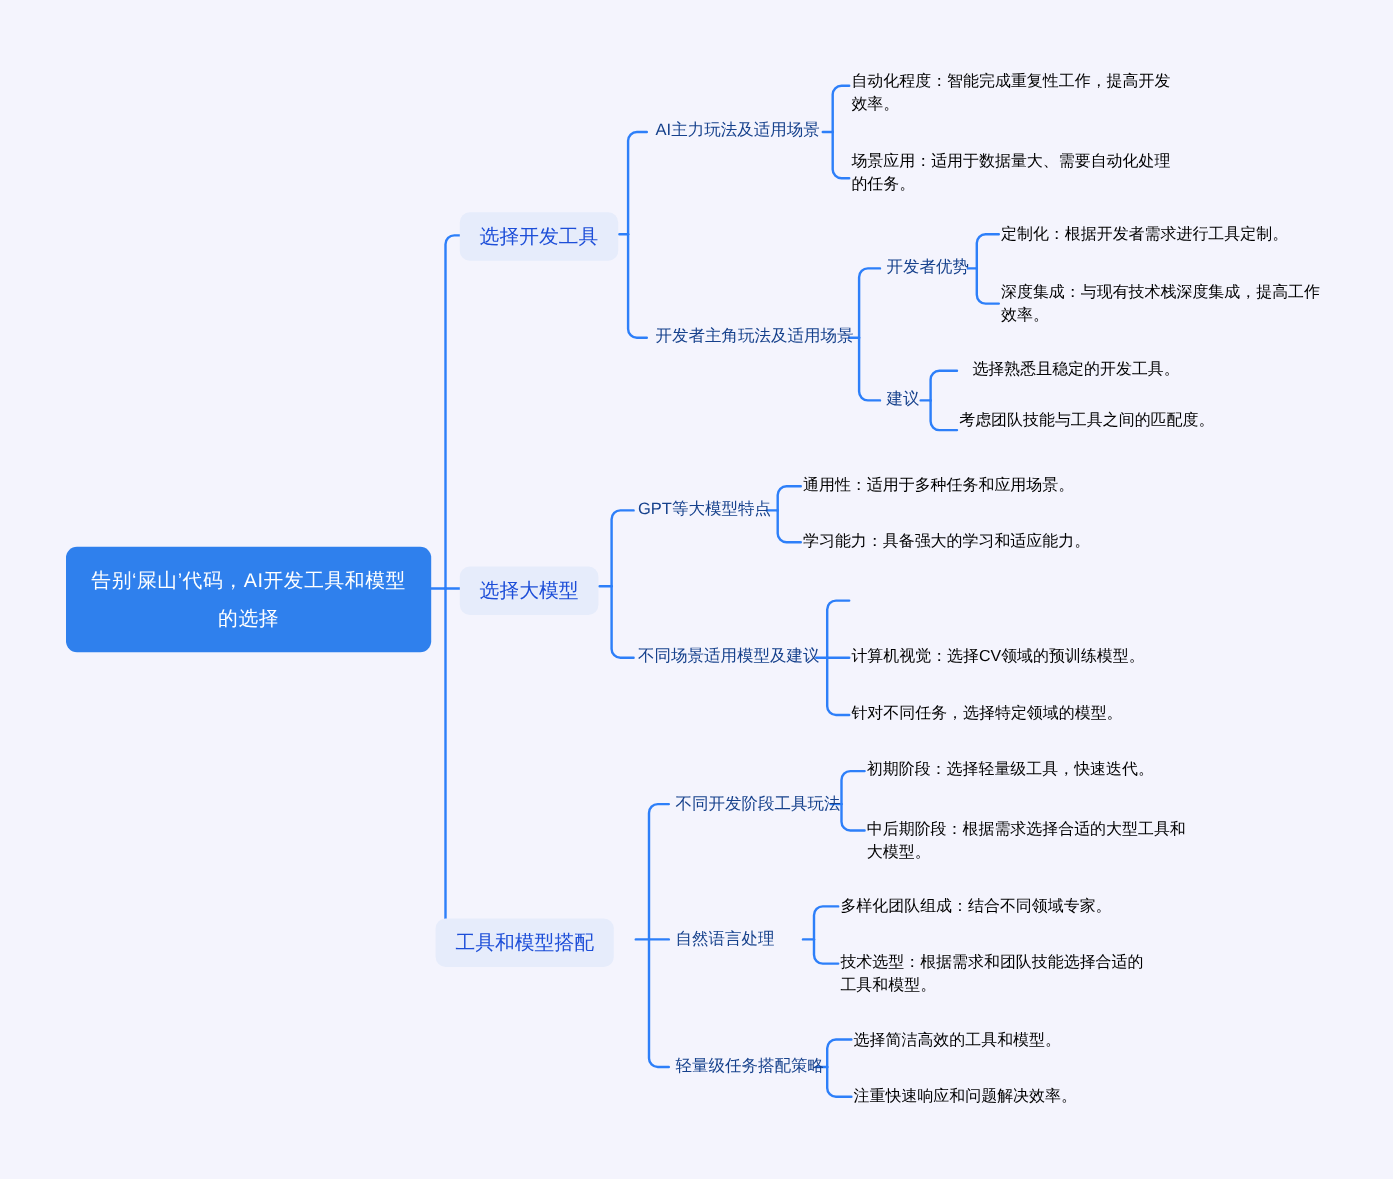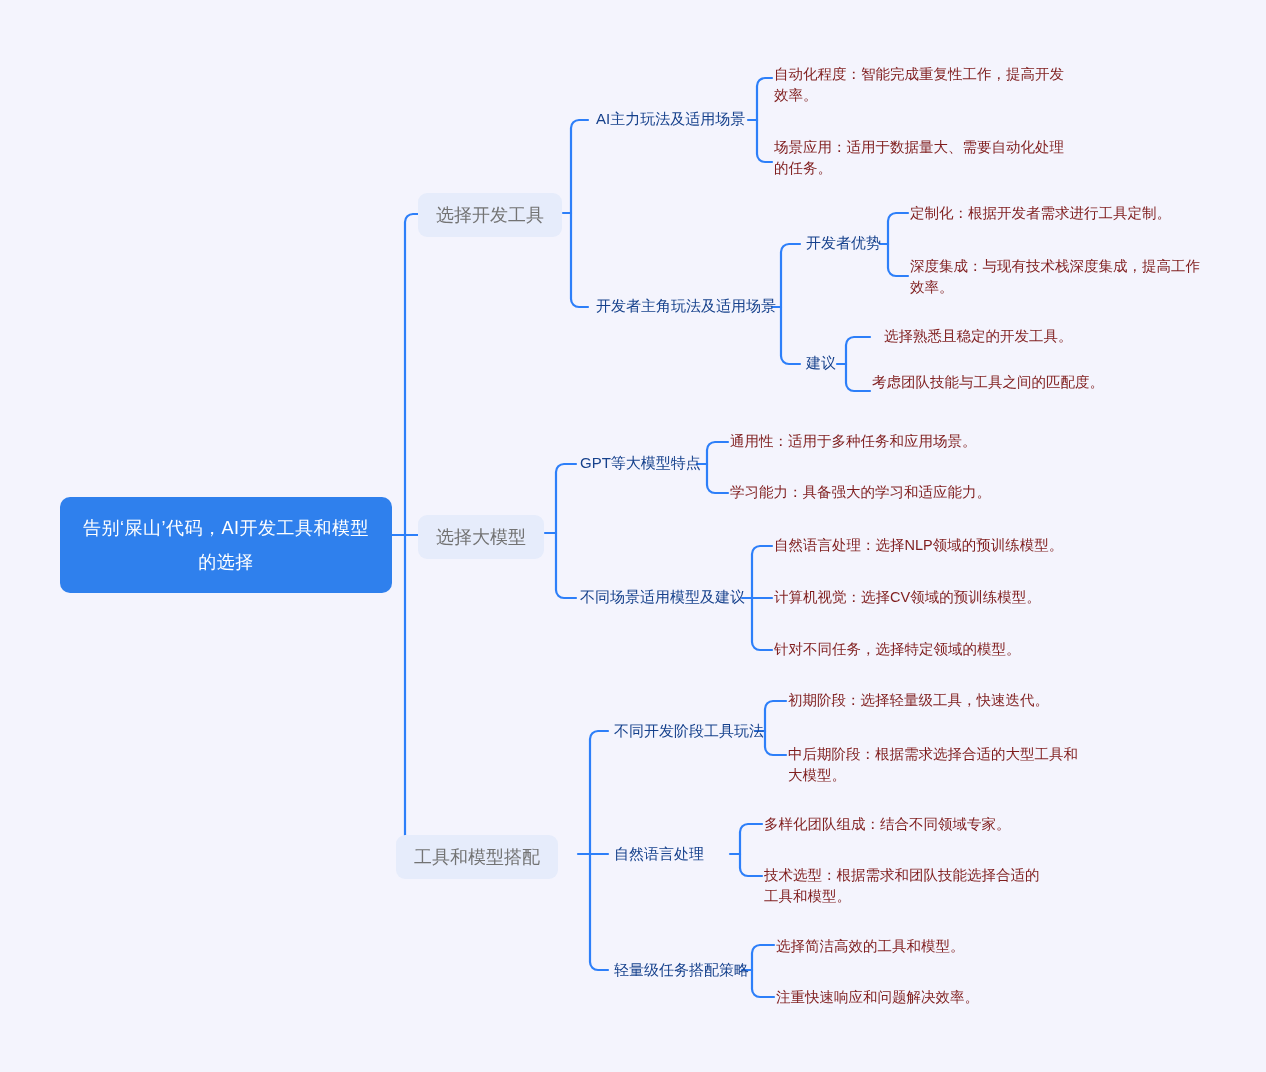--- a/index.html
+++ b/index.html
@@ -19,36 +19,36 @@
     color:#ffffff;
     border-radius:10px;
     font-size:18px;
     line-height:34px;
     text-align:center;
     padding:14px 16px;
     letter-spacing:0.5px;
   }
   .lvl1{
     background:#e6ecfb;
-    color:#737373;
+    color:#1d4ed8;
     border-radius:9px;
     font-size:18px;
     line-height:26px;
     padding:9px 18px;
     white-space:nowrap;
   }
   .lvl2{
     color:#16418c;
     font-size:15px;
     line-height:22px;
     white-space:nowrap;
     background:transparent;
   }
   .leaf{
-    color:#7f1d1d;
+    color:#000000;
     font-size:14.5px;
     line-height:21px;
     background:transparent;
   }
 </style>
 </head>
 <body>
 
 <div id="canvas">
 
@@ -132,21 +132,20 @@
 
   <div class="node leaf" style="left:872px;top:326px;width:290px;margin-left:12px;">选择熟悉且稳定的开发工具。</div>
   <div class="node leaf" style="left:872px;top:372px;width:290px;">考虑团队技能与工具之间的匹配度。</div>
 
   <div class="node lvl2" style="left:580px;top:452px;">GPT等大模型特点</div>
   <div class="node lvl2" style="left:580px;top:586px;">不同场景适用模型及建议</div>
 
   <div class="node leaf" style="left:730px;top:431px;width:290px;">通用性：适用于多种任务和应用场景。</div>
   <div class="node leaf" style="left:730px;top:482px;width:290px;">学习能力：具备强大的学习和适应能力。</div>
 
-  <div class="node leaf" style="left:774px;top:535px;width:290px;">自然语言处理：选择NLP领域的预训练模型。</div>
   <div class="node leaf" style="left:774px;top:587px;width:290px;">计算机视觉：选择CV领域的预训练模型。</div>
   <div class="node leaf" style="left:774px;top:639px;width:290px;">针对不同任务，选择特定领域的模型。</div>
 
   <div class="node lvl2" style="left:614px;top:720px;">不同开发阶段工具玩法</div>
   <div class="node lvl2" style="left:614px;top:843px;">自然语言处理</div>
   <div class="node lvl2" style="left:614px;top:959px;">轻量级任务搭配策略</div>
 
   <div class="node leaf" style="left:788px;top:690px;width:290px;">初期阶段：选择轻量级工具，快速迭代。</div>
   <div class="node leaf" style="left:788px;top:744px;width:290px;">中后期阶段：根据需求选择合适的大型工具和大模型。</div>
 

